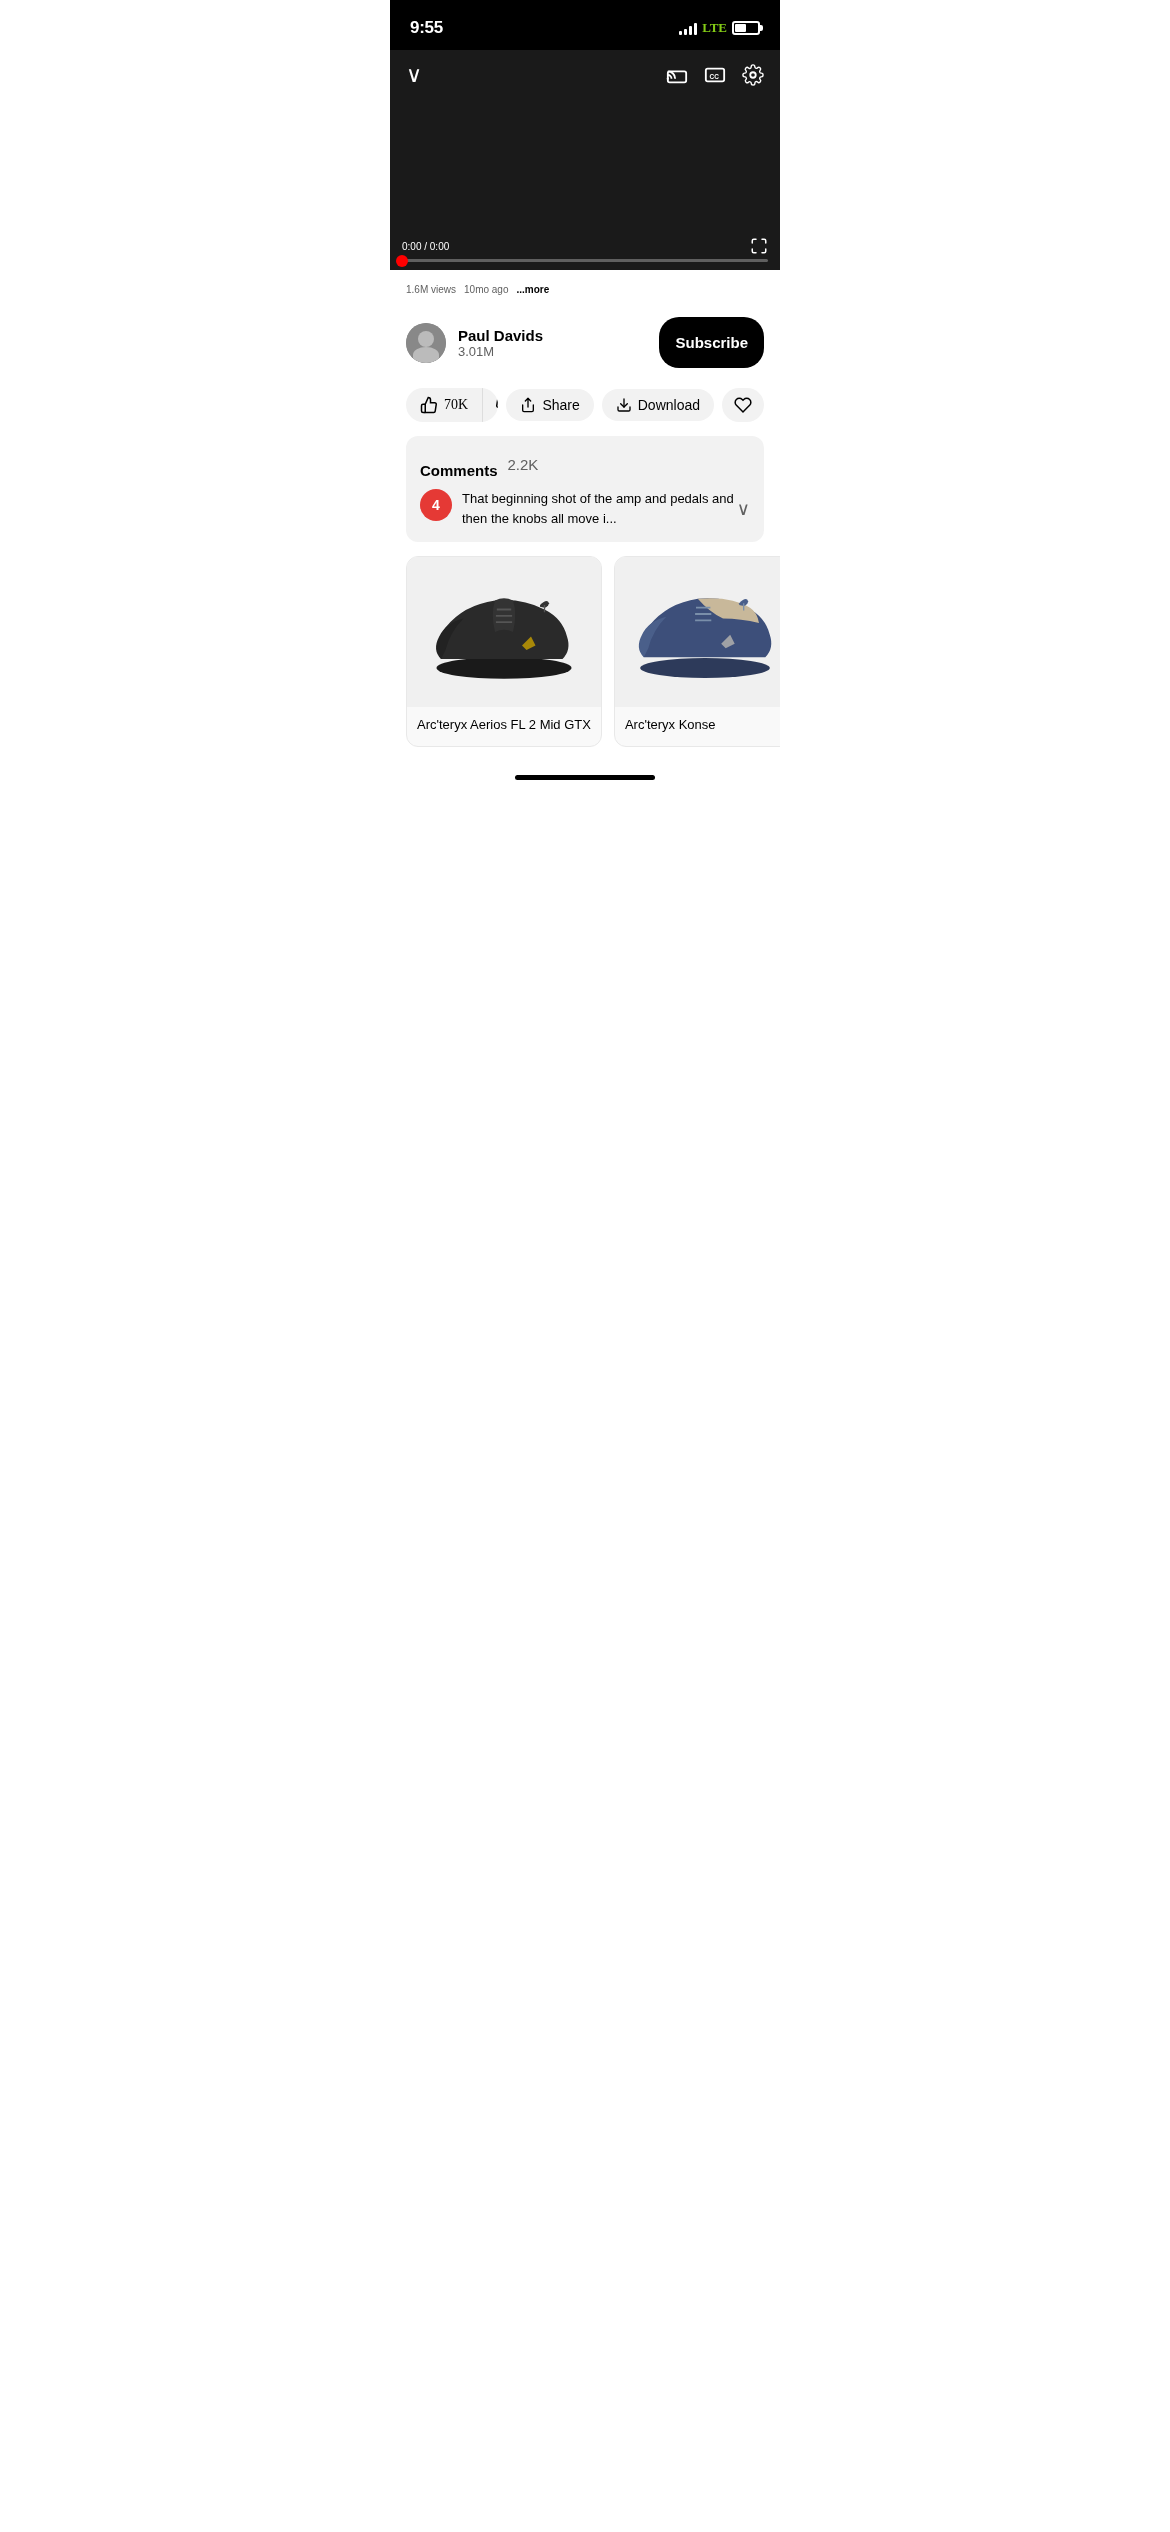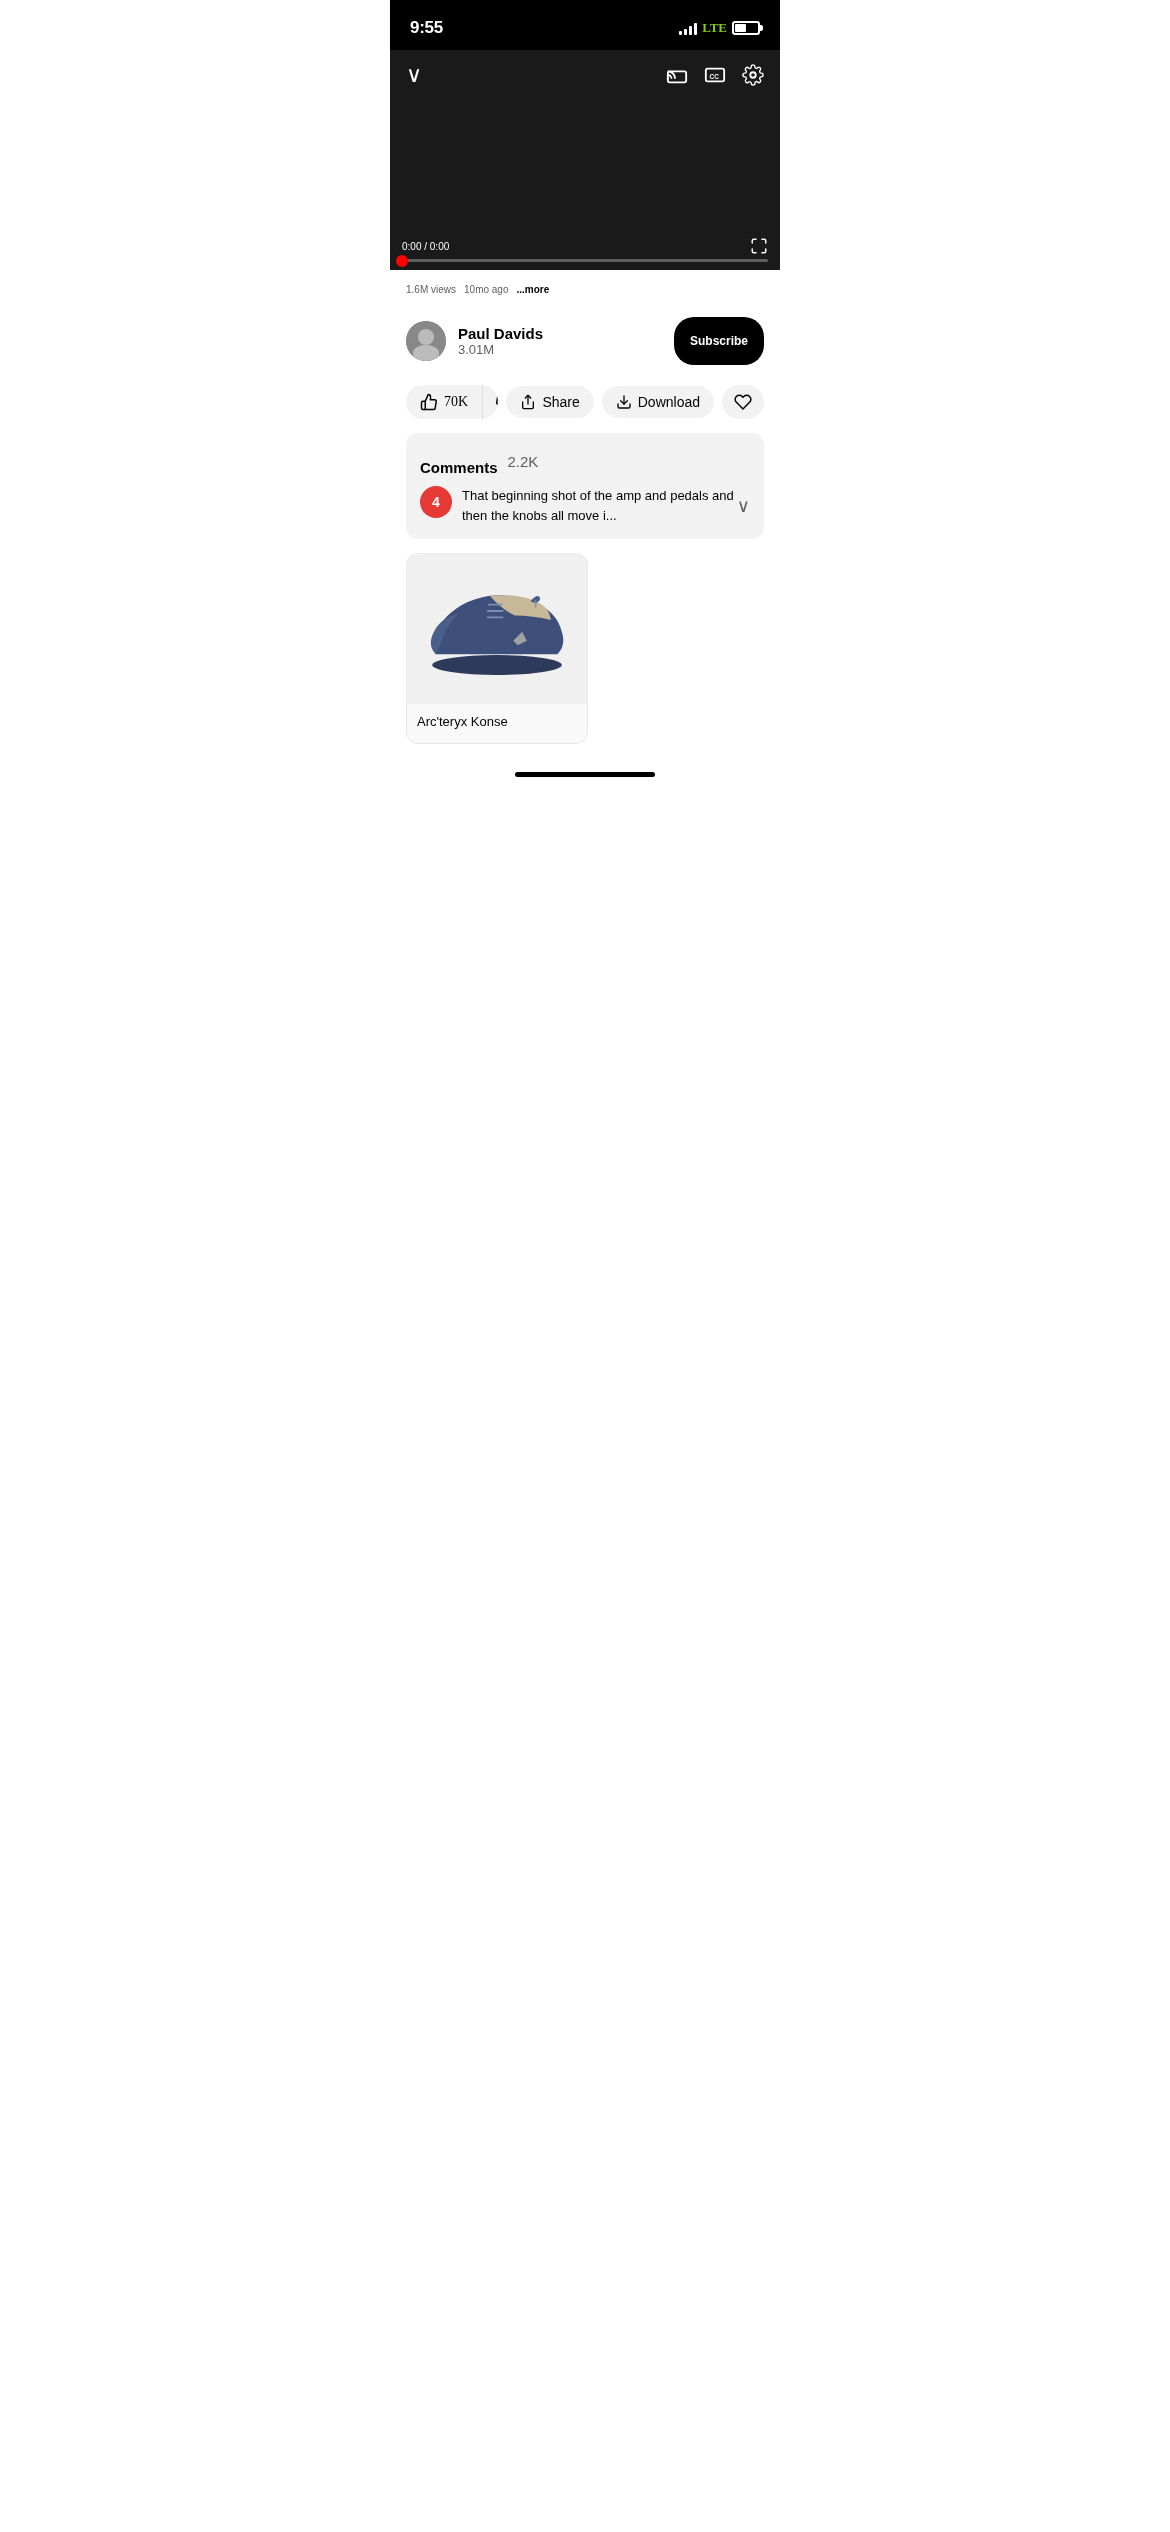--- a/index.html
+++ b/index.html
@@ -289,21 +289,21 @@
     .channel-subs {
       font-size: 13px;
       color: #606060;
     }
     .subscribe-btn {
       background: #000;
       color: #fff;
       border: none;
       border-radius: 20px;
       padding: 17px 16px;
-      font-size: 12px;
+      font-size: 15px;
       font-weight: 600;
       cursor: pointer;
       text-align: right;
     }
 
     
     .action-row {
       display: flex;
       align-items: center;
       padding: 8px 16px 14px;
@@ -601,20 +601,45 @@
       <span>4</span>
     </div>
     <div class="comment-text">That beginning shot of the amp and pedals and then the knobs all move i...</div>
     <span class="comment-chevron">∨</span>
   </div>
 </div>
 
 <div class="products-section">
   <div class="products-grid">
 
+    <div class="product-card">
+      <div class="product-image">
+
+        <svg viewBox="0 0 200 120" width="180" height="110">
+
+          <ellipse cx="100" cy="100" rx="75" ry="12" fill="#1a1a1a"></ellipse>
+
+          <path d="M30 90 Q25 70 35 55 Q55 30 90 25 Q120 22 145 35 Q165 45 170 65 Q175 80 165 90 Z" fill="#2a2a2a"></path>
+
+          <path d="M30 90 Q20 80 28 65 Q35 50 55 45 Q40 60 35 80 Z" fill="#222"></path>
+
+          <path d="M90 25 Q100 20 110 25 Q115 40 110 60 Q100 55 90 60 Q85 40 90 25 Z" fill="#333"></path>
+
+          <line x1="92" y1="35" x2="108" y2="35" stroke="#555" stroke-width="2"></line>
+          <line x1="91" y1="42" x2="109" y2="42" stroke="#555" stroke-width="2"></line>
+          <line x1="91" y1="49" x2="109" y2="49" stroke="#555" stroke-width="2"></line>
+
+          <path d="M120 75 L130 65 L135 75 L125 80 Z" fill="#c8a000" opacity="0.8"></path>
+
+          <path d="M140 30 Q148 22 150 28 Q148 35 140 32 Z" fill="#333"></path>
+          <line x1="145" y1="30" x2="145" y2="38" stroke="#555" stroke-width="1.5"></line>
+        </svg>
+      </div>
+      <div class="product-name">Arc'teryx Aerios FL 2 Mid GTX</div>
+    </div>
 
     <div class="product-card" style="min-width: 170px;">
       <div class="product-image">
         <svg viewBox="0 0 200 120" width="180" height="110">
 
           <ellipse cx="100" cy="100" rx="72" ry="11" fill="#2d3a5a"></ellipse>
 
           <path d="M32 88 Q28 68 38 53 Q58 28 92 23 Q122 20 147 33 Q167 43 172 63 Q177 78 167 88 Z" fill="#3d4f7a"></path>
 
           <path d="M32 88 Q22 78 30 63 Q37 48 57 43 Q42 58 37 78 Z" fill="#4a5f8a"></path>

